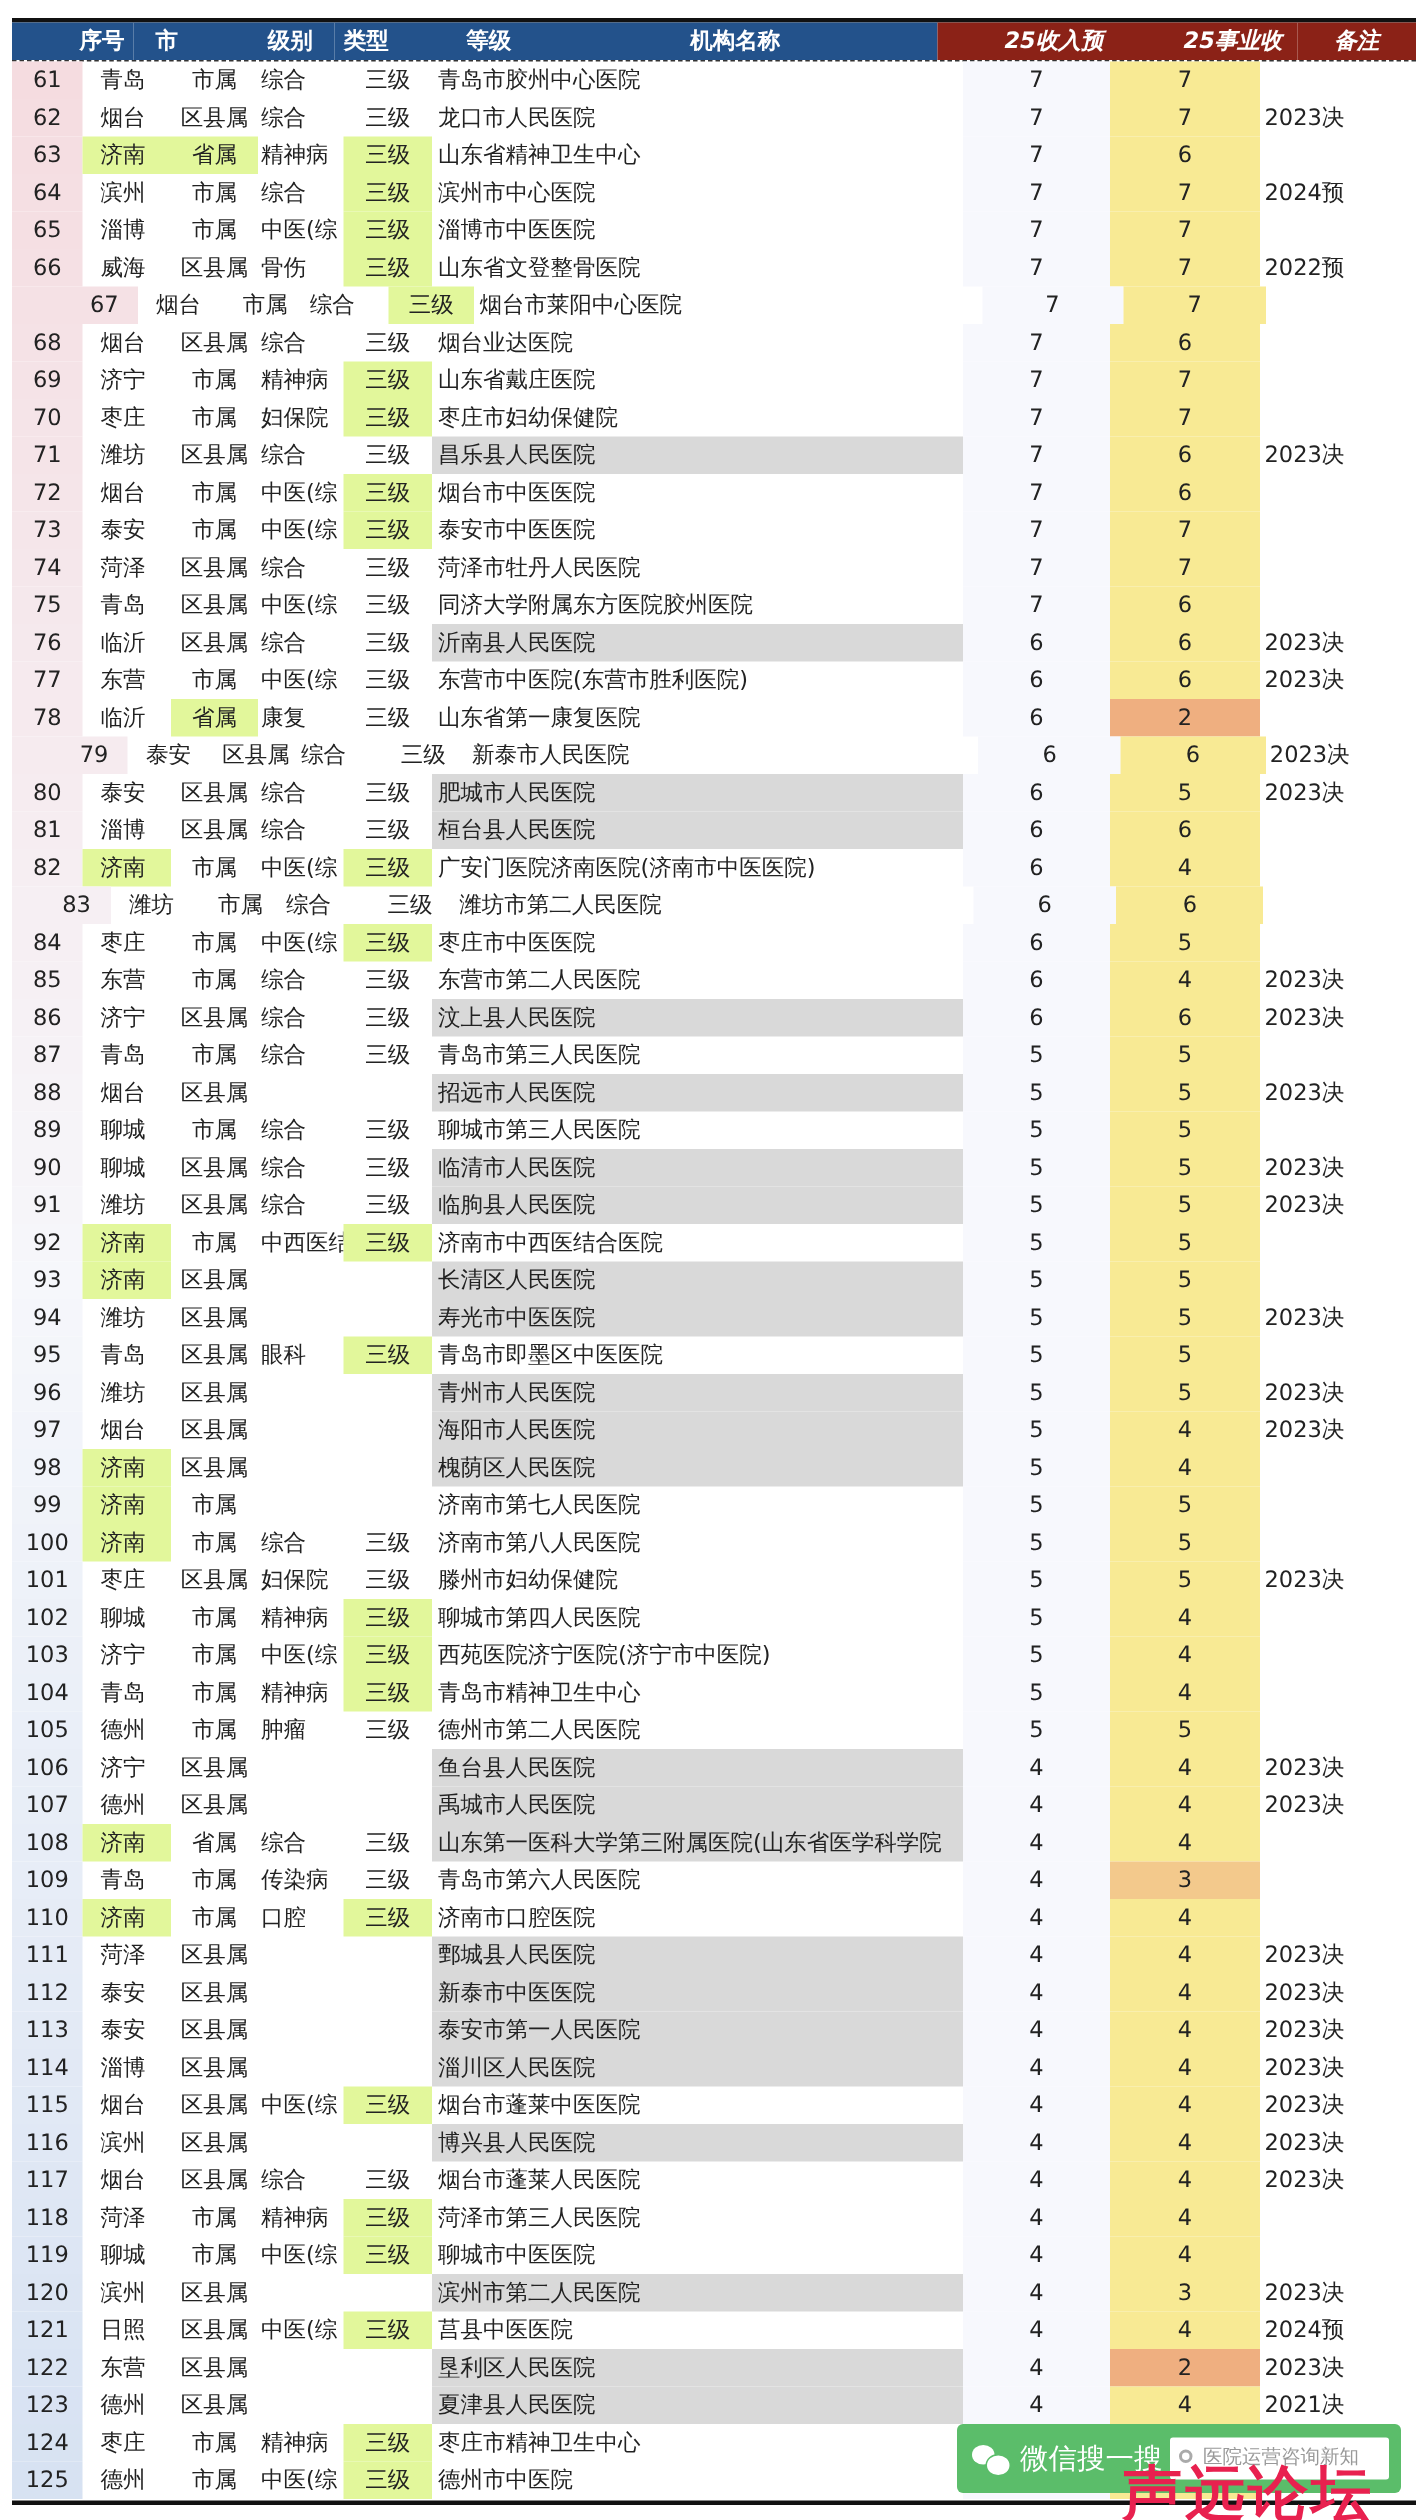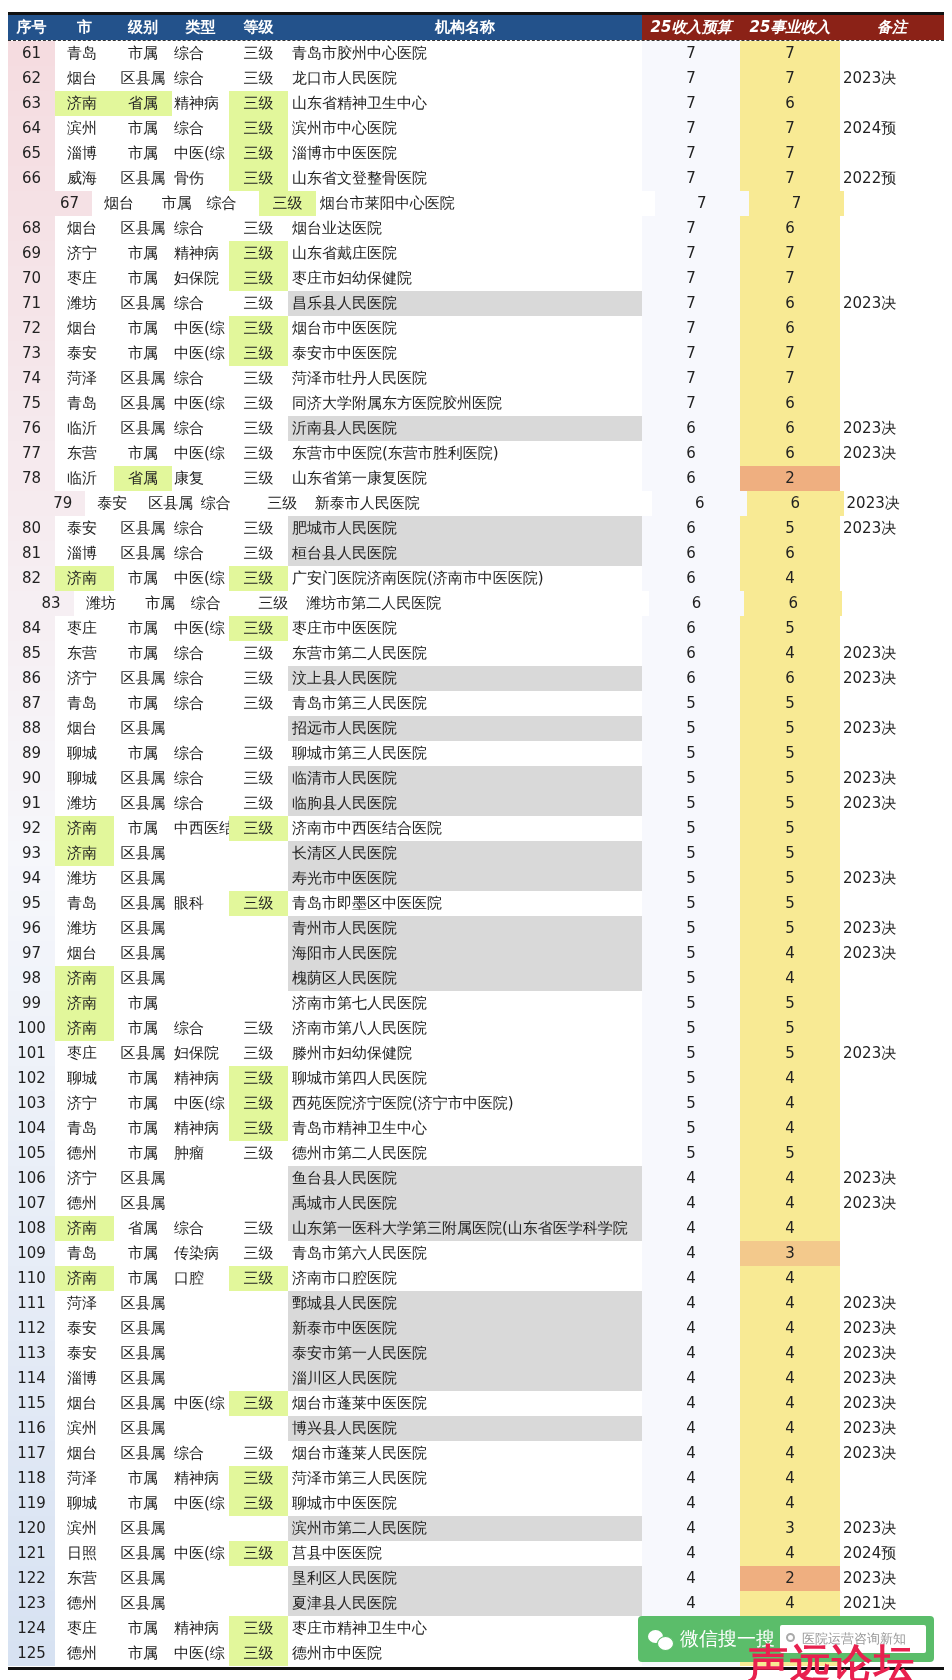--- a/index.html
+++ b/index.html
@@ -2,21 +2,21 @@
 <html><head>
 <meta charset="utf-8">
 <style>
   html, body { margin: 0; padding: 0; background: #ffffff; }
   body { width: 952px; height: 1680px; position: relative; overflow: hidden;
          font-family: "DejaVu Sans", "Liberation Sans", sans-serif; }
   .sheet { position: absolute; left: 8px; top: 12px; width: 936px; }
   .topline { height: 3px; background: #111; }
   .hdr { display: flex; height: 25px; align-items: center; color: #fff;
          font-weight: bold; font-size: 15px; border-bottom: 1px dashed #333; }
-  .hdr > div { height: 25px; line-height: 25px; text-align: center; }
+  .hdr > div { height: 25px; line-height: 25px; text-align: left; padding-left: 45px; }
   .blue { background: #23528b; }
   .red  { background: #8b2217; font-style: italic; }
   .rows { position: relative; }
   .row { display: flex; height: 25px; font-size: 15px; color: #222; }
   .row > div { height: 25px; line-height: 25px; white-space: nowrap; overflow: hidden; }
   .c-no   { width: 47px; text-align: center; }
   .c-city { width: 59px; padding-left: 12px; box-sizing: border-box; }
   .c-lvl  { width: 58px; text-align: center; }
   .c-type { width: 57px; padding-left: 2px; box-sizing: border-box; }
   .c-grade{ width: 59px; text-align: center; }

